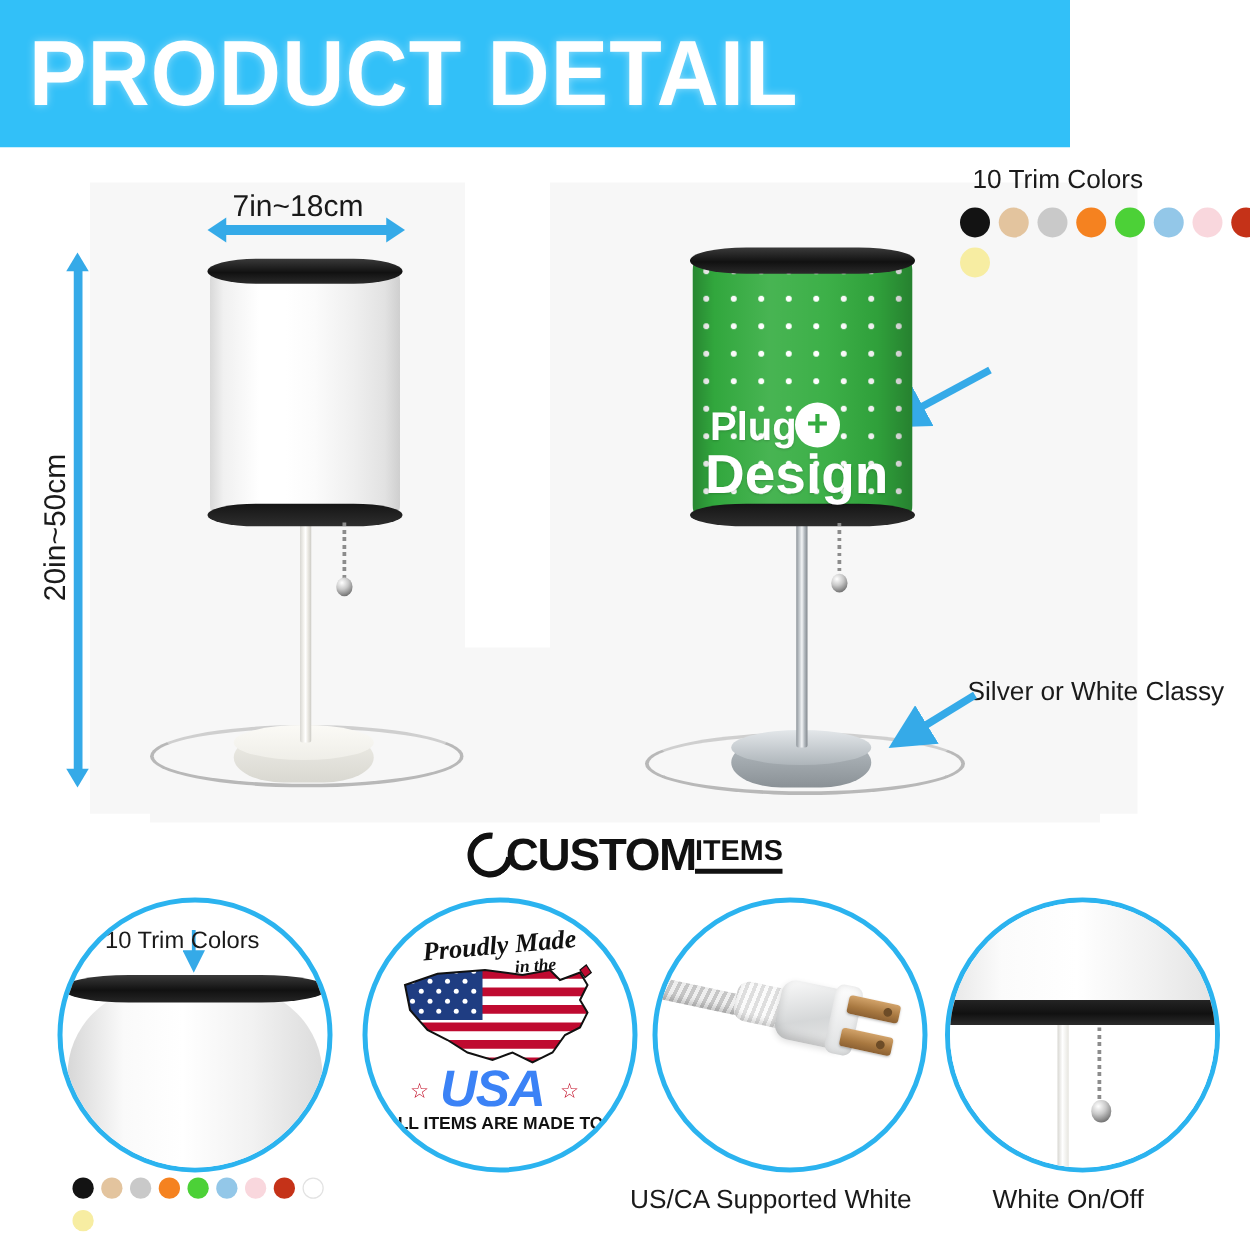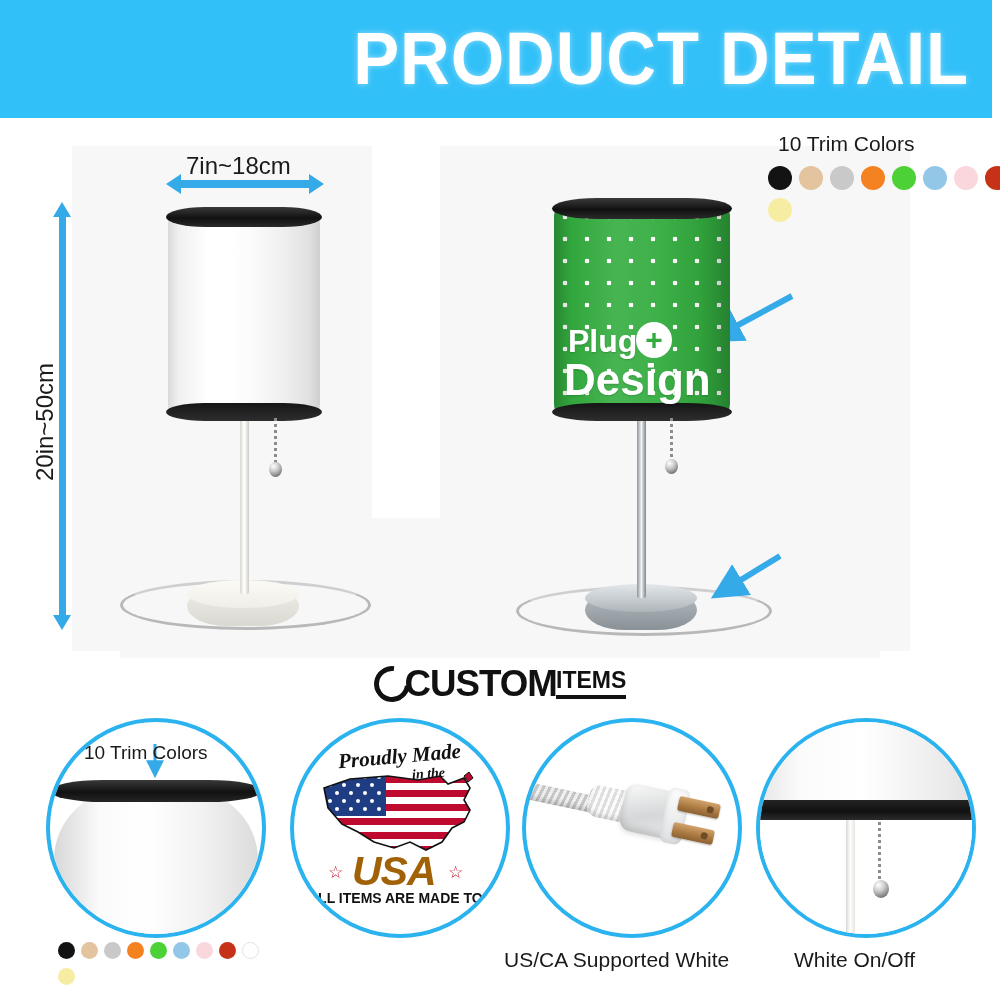--- a/index.html
+++ b/index.html
@@ -7,23 +7,23 @@
     width:1000px;height:1000px;
     background:#ffffff;
     font-family:"Liberation Sans", sans-serif;
     overflow:hidden;
     position:relative;
   }
   #root{position:absolute;inset:0;width:1000px;height:1000px;}
 
   
   .banner{
-    position:absolute;left:0;top:0;width:992px;height:118px;
+    position:absolute;left:0;top:0;width:856px;height:118px;
     background:#32c0f8;
-    display:flex;align-items:center;justify-content:flex-end;
+    display:flex;align-items:center;justify-content:flex-start;
   }
   .banner-title{
     color:#ffffff;
     font-family:"Liberation Sans", sans-serif;
     font-weight:bold;
     font-size:74px;
     letter-spacing:1px;
     transform:scaleX(0.93);
     text-shadow:0 0 7px rgba(255,255,255,0.45);
     line-height:1;
@@ -148,21 +148,21 @@
     border:4px solid #2bb3ef;background:#ffffff;overflow:hidden;
   }
   .fcircle-inner{position:absolute;inset:0;}
 
   
   .badge-txt-top{
     position:absolute;color:#111;font-weight:bold;font-style:italic;
     font-family:"Liberation Serif", serif;white-space:nowrap;
   }
   .badge-usa{
-    position:absolute;color:#a16207;font-weight:bold;font-style:italic;
+    position:absolute;color:#3b82f6;font-weight:bold;font-style:italic;
     font-family:"Liberation Sans", sans-serif;white-space:nowrap;
   }
   .badge-sub{
     position:absolute;color:#111;font-weight:bold;
     font-family:"Liberation Sans", sans-serif;white-space:nowrap;
   }
   .star{position:absolute;color:#c3112a;}
 
   
   .plug-cord{
@@ -283,20 +283,21 @@
         <div class="plus-badge" style="left:82px;top:116px;width:36px;height:36px;font-size:30px;">
           <span>+</span>
         </div>
         <div class="design-text" style="left:10px;top:152px;font-size:44px;">Design</div>
       </div>
 
       <div class="chain" style="left:250px;top:300px;height:45px;"></div>
       <div class="chain-ball" style="left:245px;top:341px;"></div>
     </div>
 
+    <div class="lbl" style="left:774px;top:424px;font-size:21px;">Silver or White Classy</div>
     <div style="position:absolute;left:700px;top:430px;width:90px;height:60px;">
       <svg width="90" height="60" viewBox="0 0 90 60">
         <defs>
             <marker id="ah2" markerWidth="6" markerHeight="6" refX="4.6" refY="3" orient="auto">
           <path d="M0,0 L6,3 L0,6 z" fill="#35aae8"></path>
             </marker>
           </defs>
         <line x1="80" y1="8" x2="18" y2="46" stroke="#35aae8" stroke-width="6" marker-end="url(#ah2)"></line>
       </svg>
     </div>

